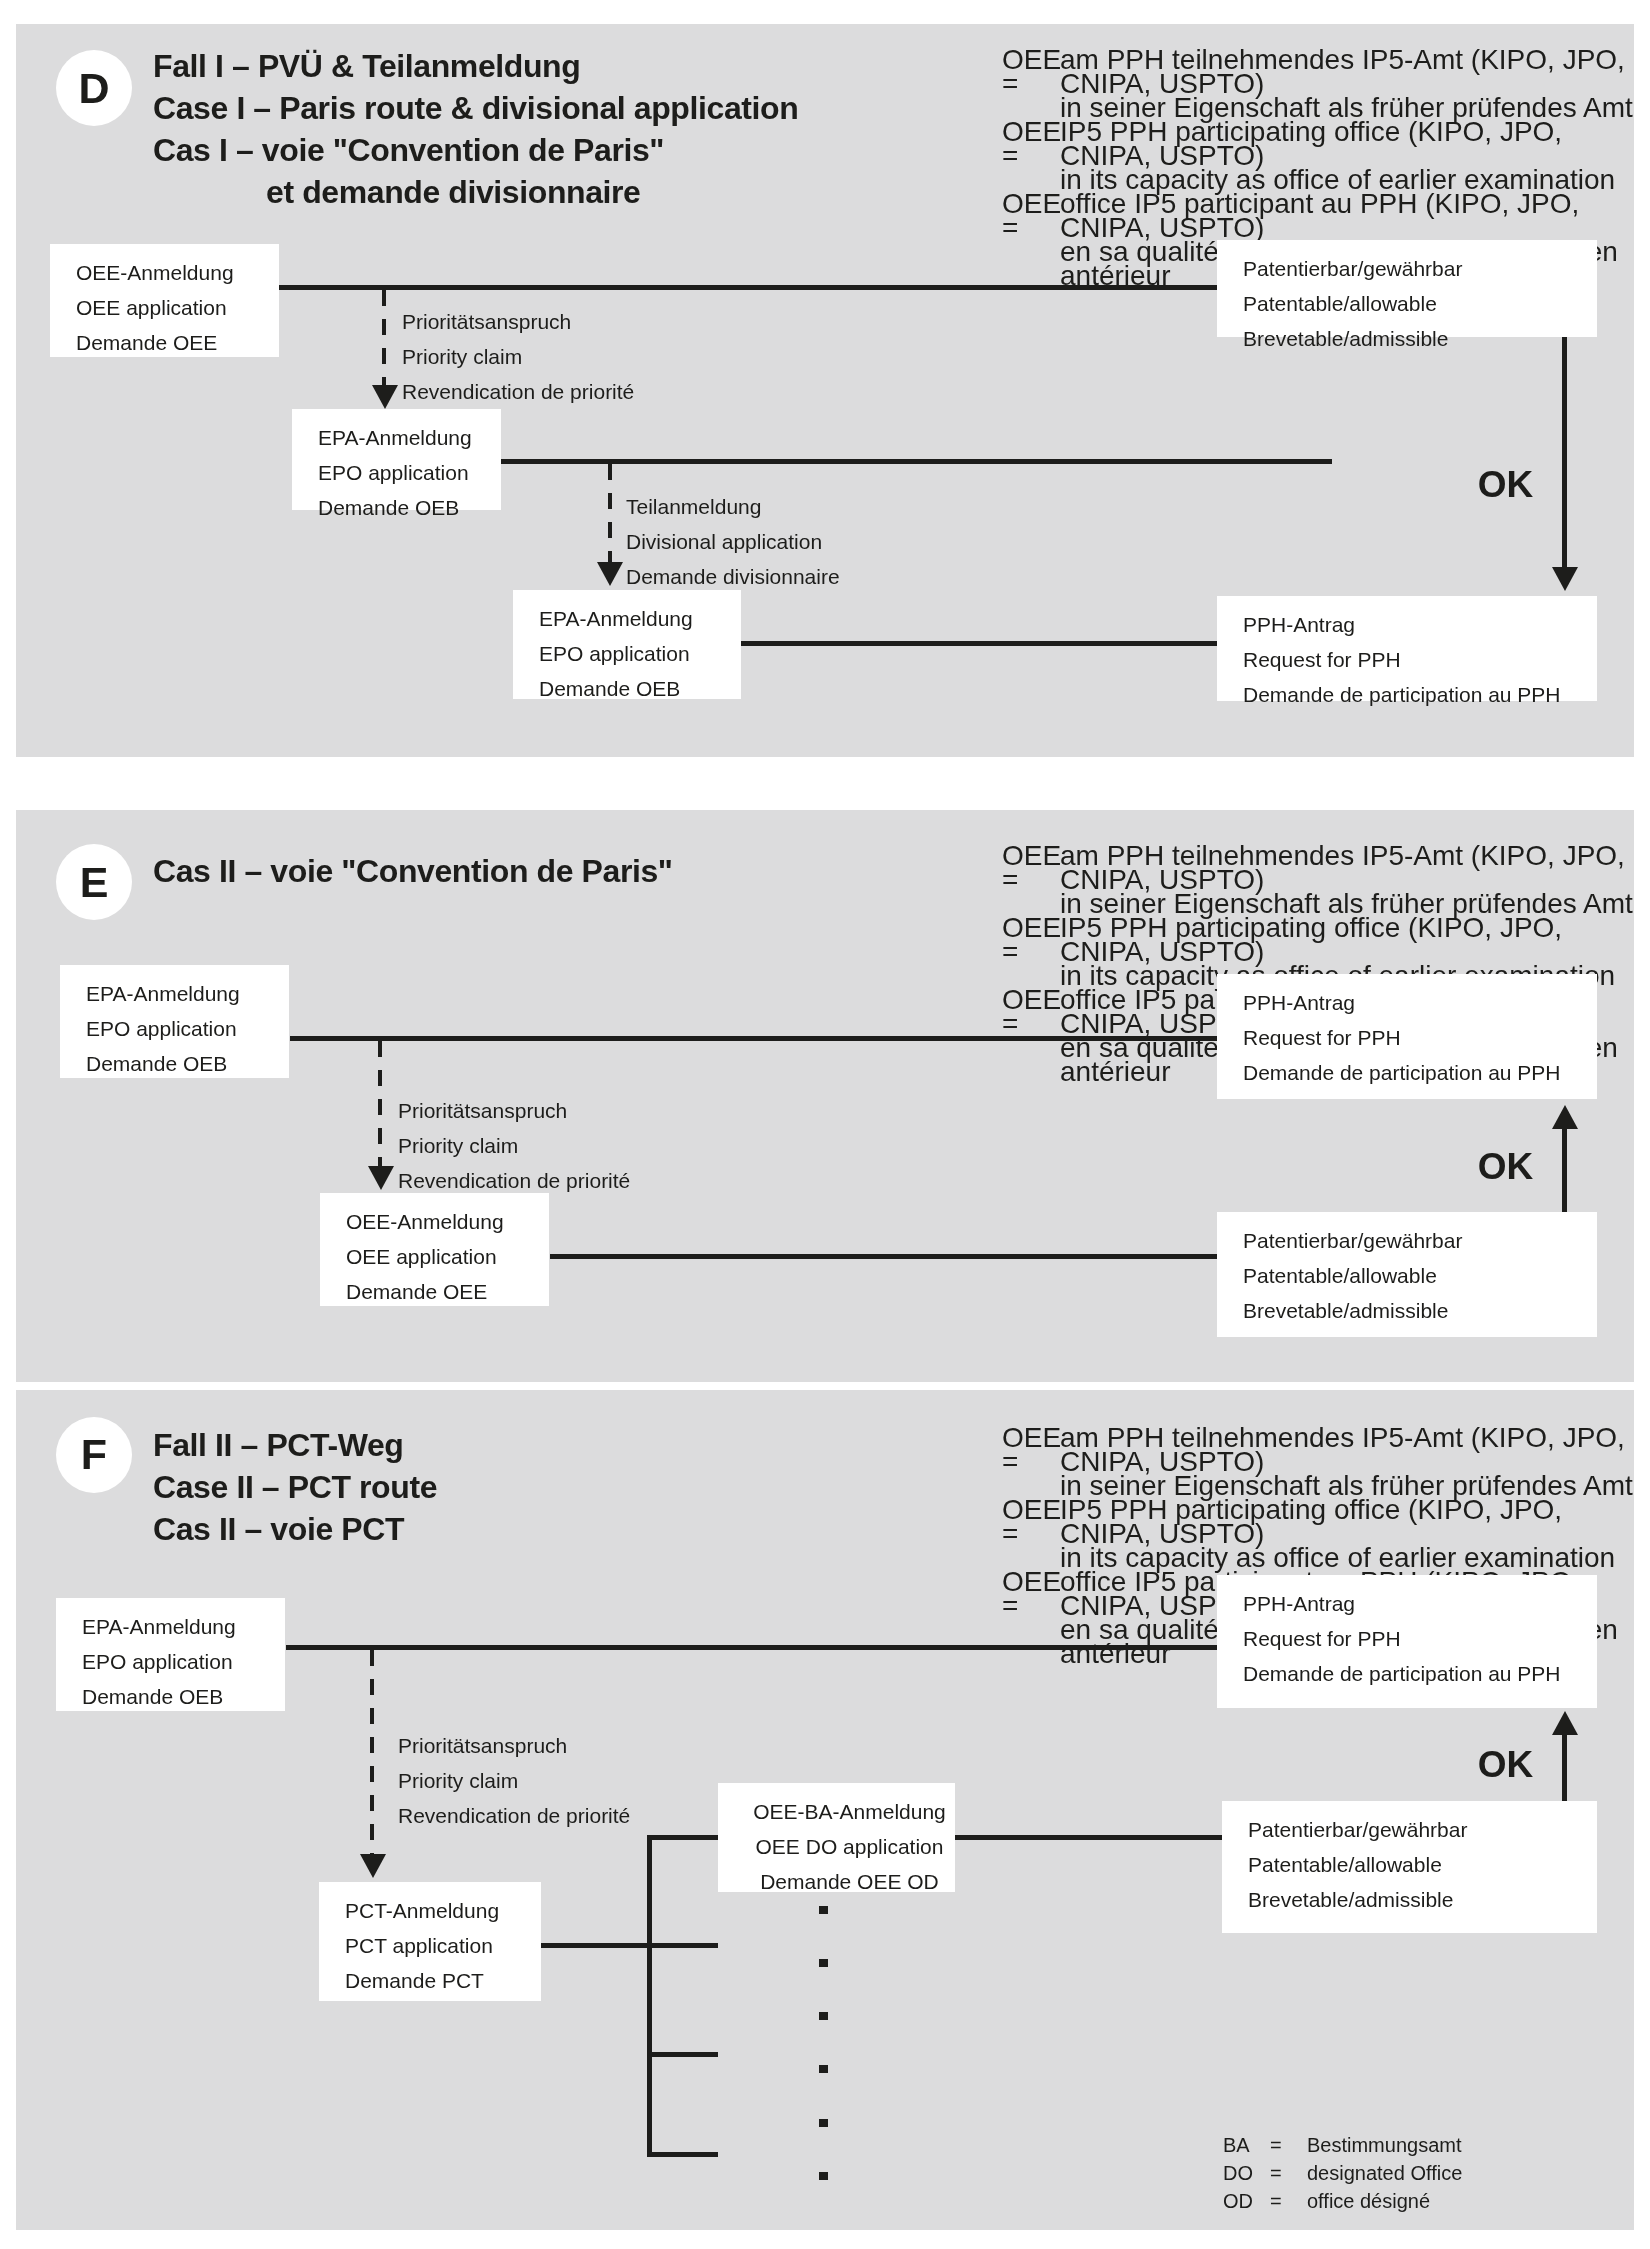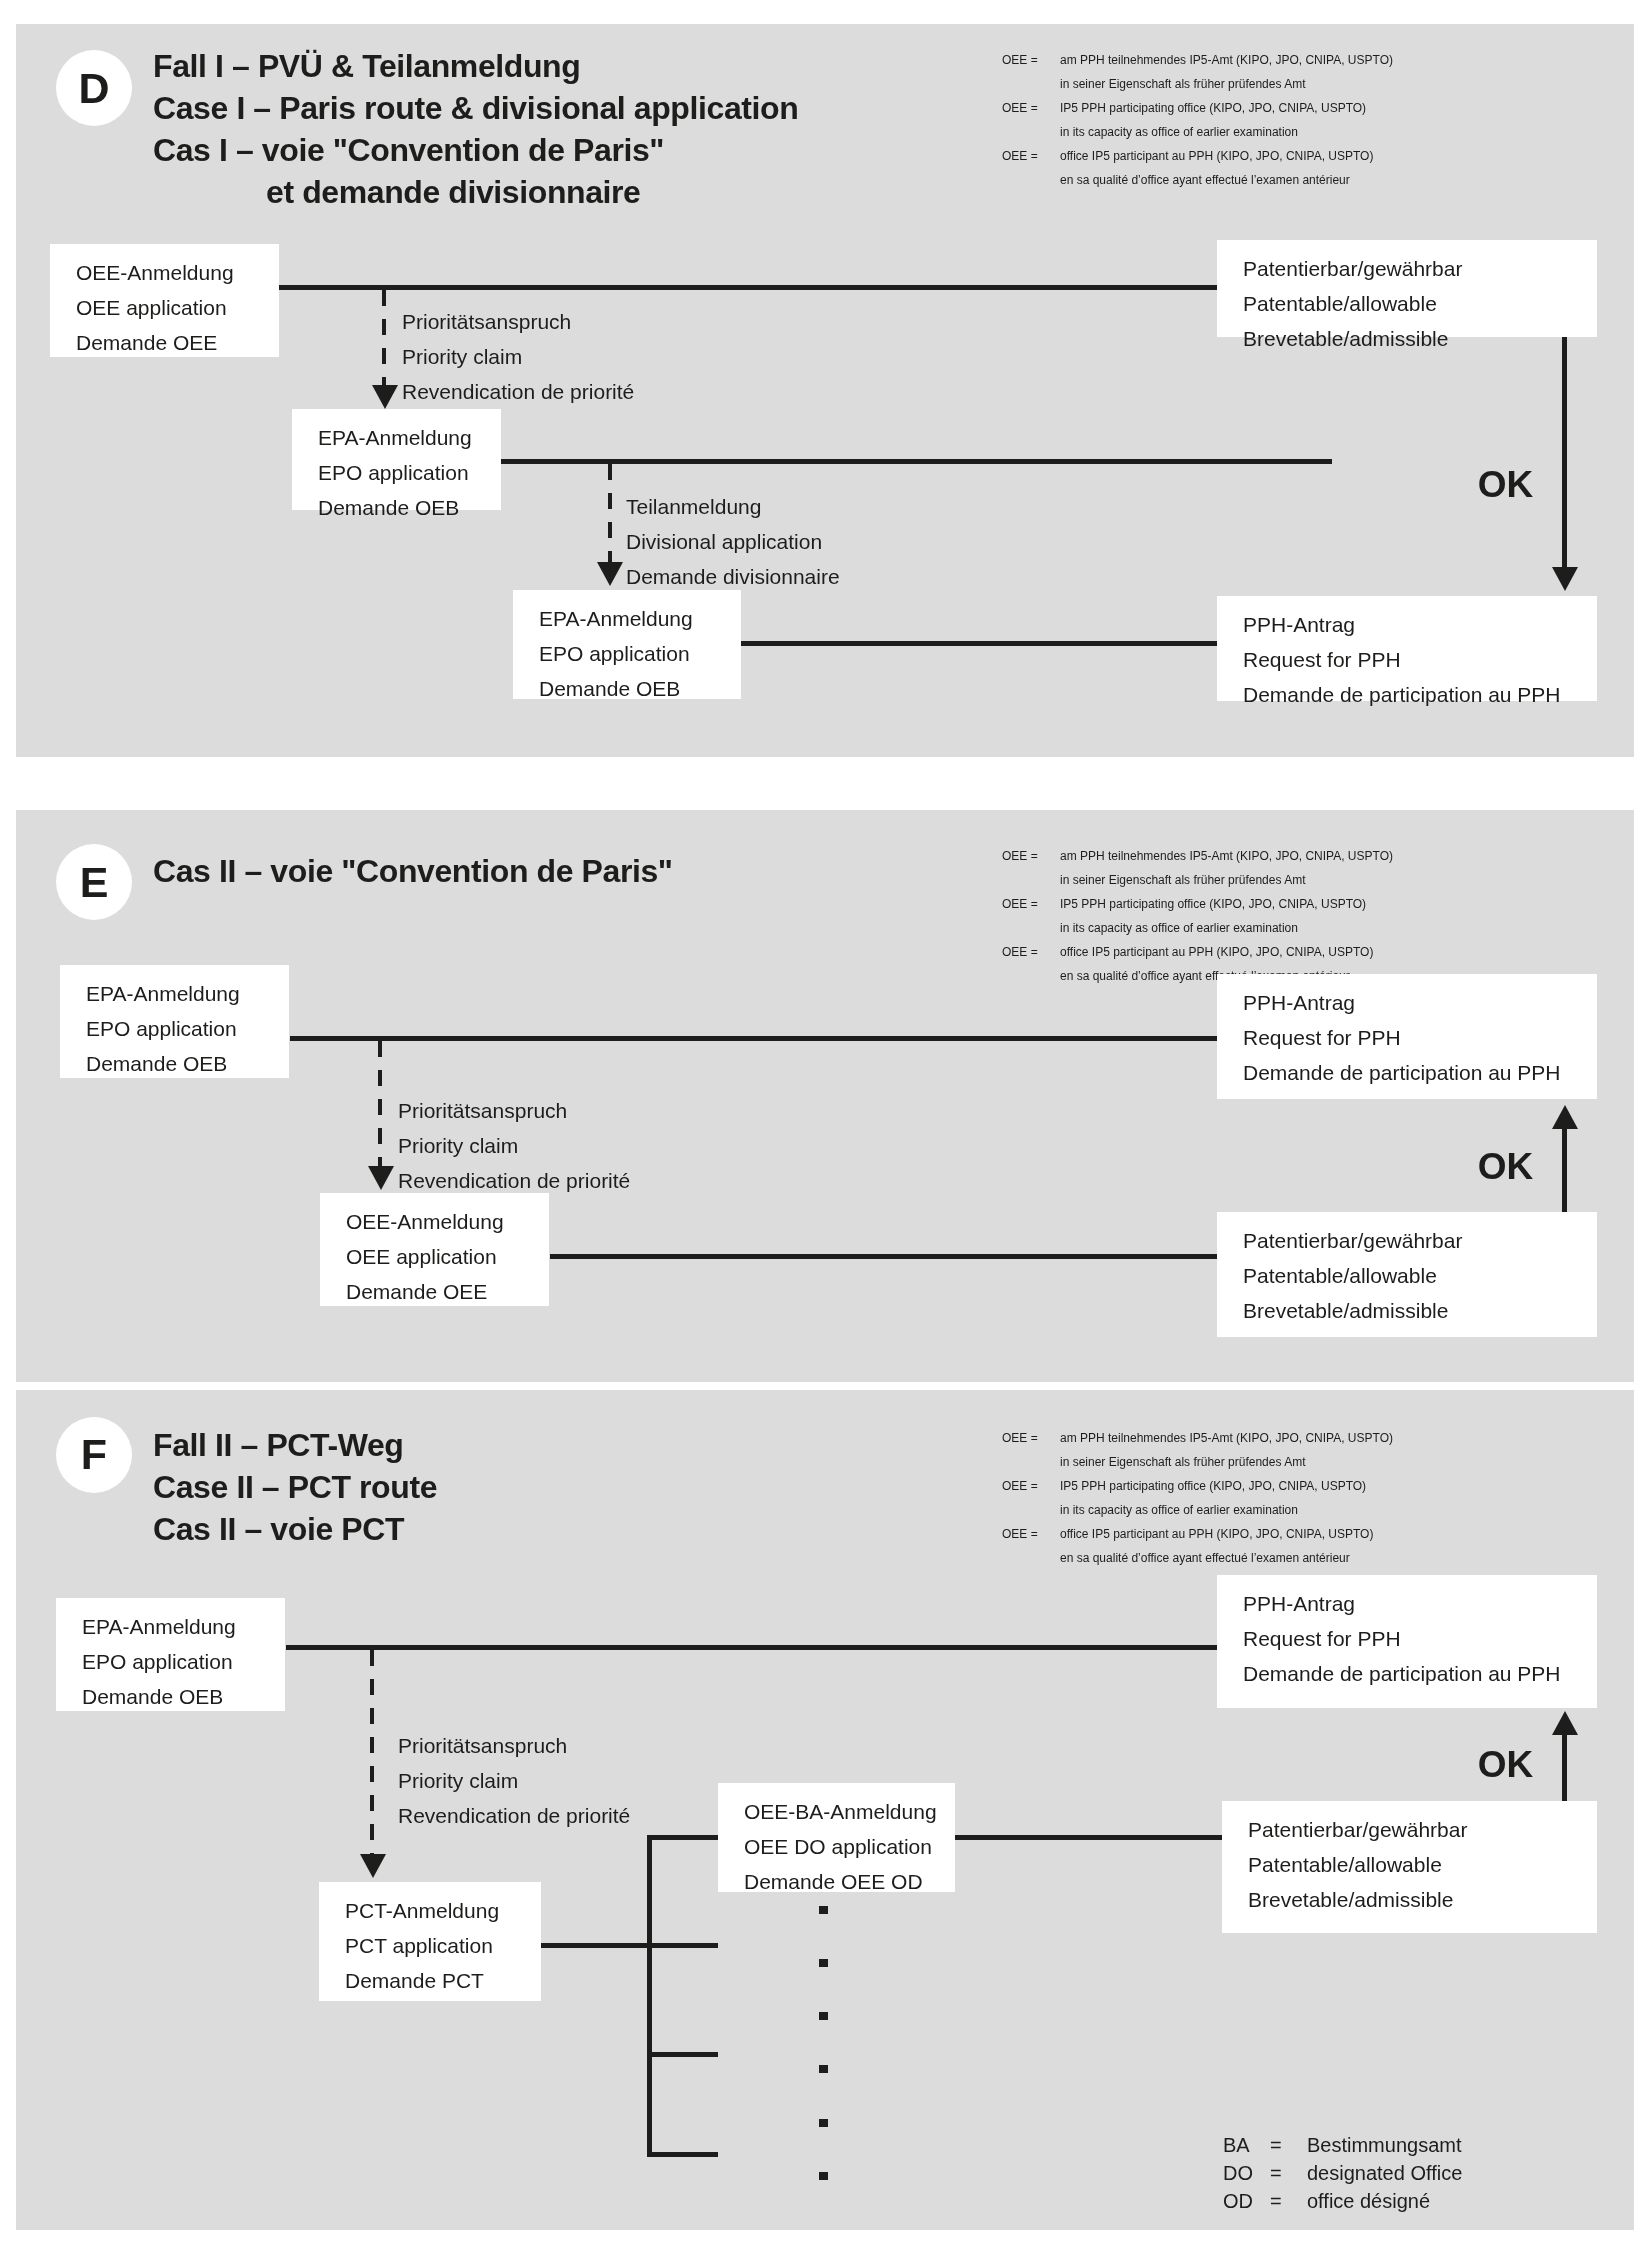--- a/index.html
+++ b/index.html
@@ -14,21 +14,21 @@
   #panel-f{top:1390px;height:840px;}
 
   .badge{
     position:absolute;width:76px;height:76px;border-radius:50%;
     background:#ffffff;display:flex;align-items:center;justify-content:center;
     font-weight:bold;font-size:43px;
   }
   .title{position:absolute;font-weight:bold;font-size:32px;line-height:42px;letter-spacing:-0.4px;}
   .title .indent{padding-left:113px;}
 
-  .oee-legend{position:absolute;font-size:12px;line-height:24px;width:644px;}
+  .oee-legend{position:absolute;font-size:28px;line-height:24px;width:644px;}
   .oee-legend .lg-row{display:flex;}
   .oee-legend .lg-prefix{width:58px;flex:0 0 58px;}
   .oee-legend .lg-cont{padding-left:58px;}
 
   .fbox{
     position:absolute;background:#ffffff;
     font-size:21px;line-height:35px;
     padding:11.3px 0 0 26px;box-sizing:border-box;
   }
   .hline{position:absolute;height:4.8px;background:#1d1d1b;}
@@ -259,21 +259,21 @@
   <div class="fbox" style="left:40px;top:208px;width:229px;height:113px;">
     <div>EPA-Anmeldung</div>
     <div>EPO application</div>
     <div>Demande OEB</div>
   </div>
   <div class="fbox" style="left:1201px;top:185px;width:380px;height:133px;">
     <div>PPH-Antrag</div>
     <div>Request for PPH</div>
     <div>Demande de participation au PPH</div>
   </div>
-  <div class="fbox" style="left:702px;top:393px;width:237px;height:109px;">
+  <div class="fbox" style="left:702px;top:393px;width:237px;height:109px;text-align:center;">
     <div>OEE-BA-Anmeldung</div>
     <div>OEE DO application</div>
     <div>Demande OEE OD</div>
   </div>
   <div class="fbox" style="left:1206px;top:411px;width:375px;height:132px;">
     <div>Patentierbar/gewährbar</div>
     <div>Patentable/allowable</div>
     <div>Brevetable/admissible</div>
   </div>
   <div class="fbox" style="left:303px;top:492px;width:222px;height:119px;">

